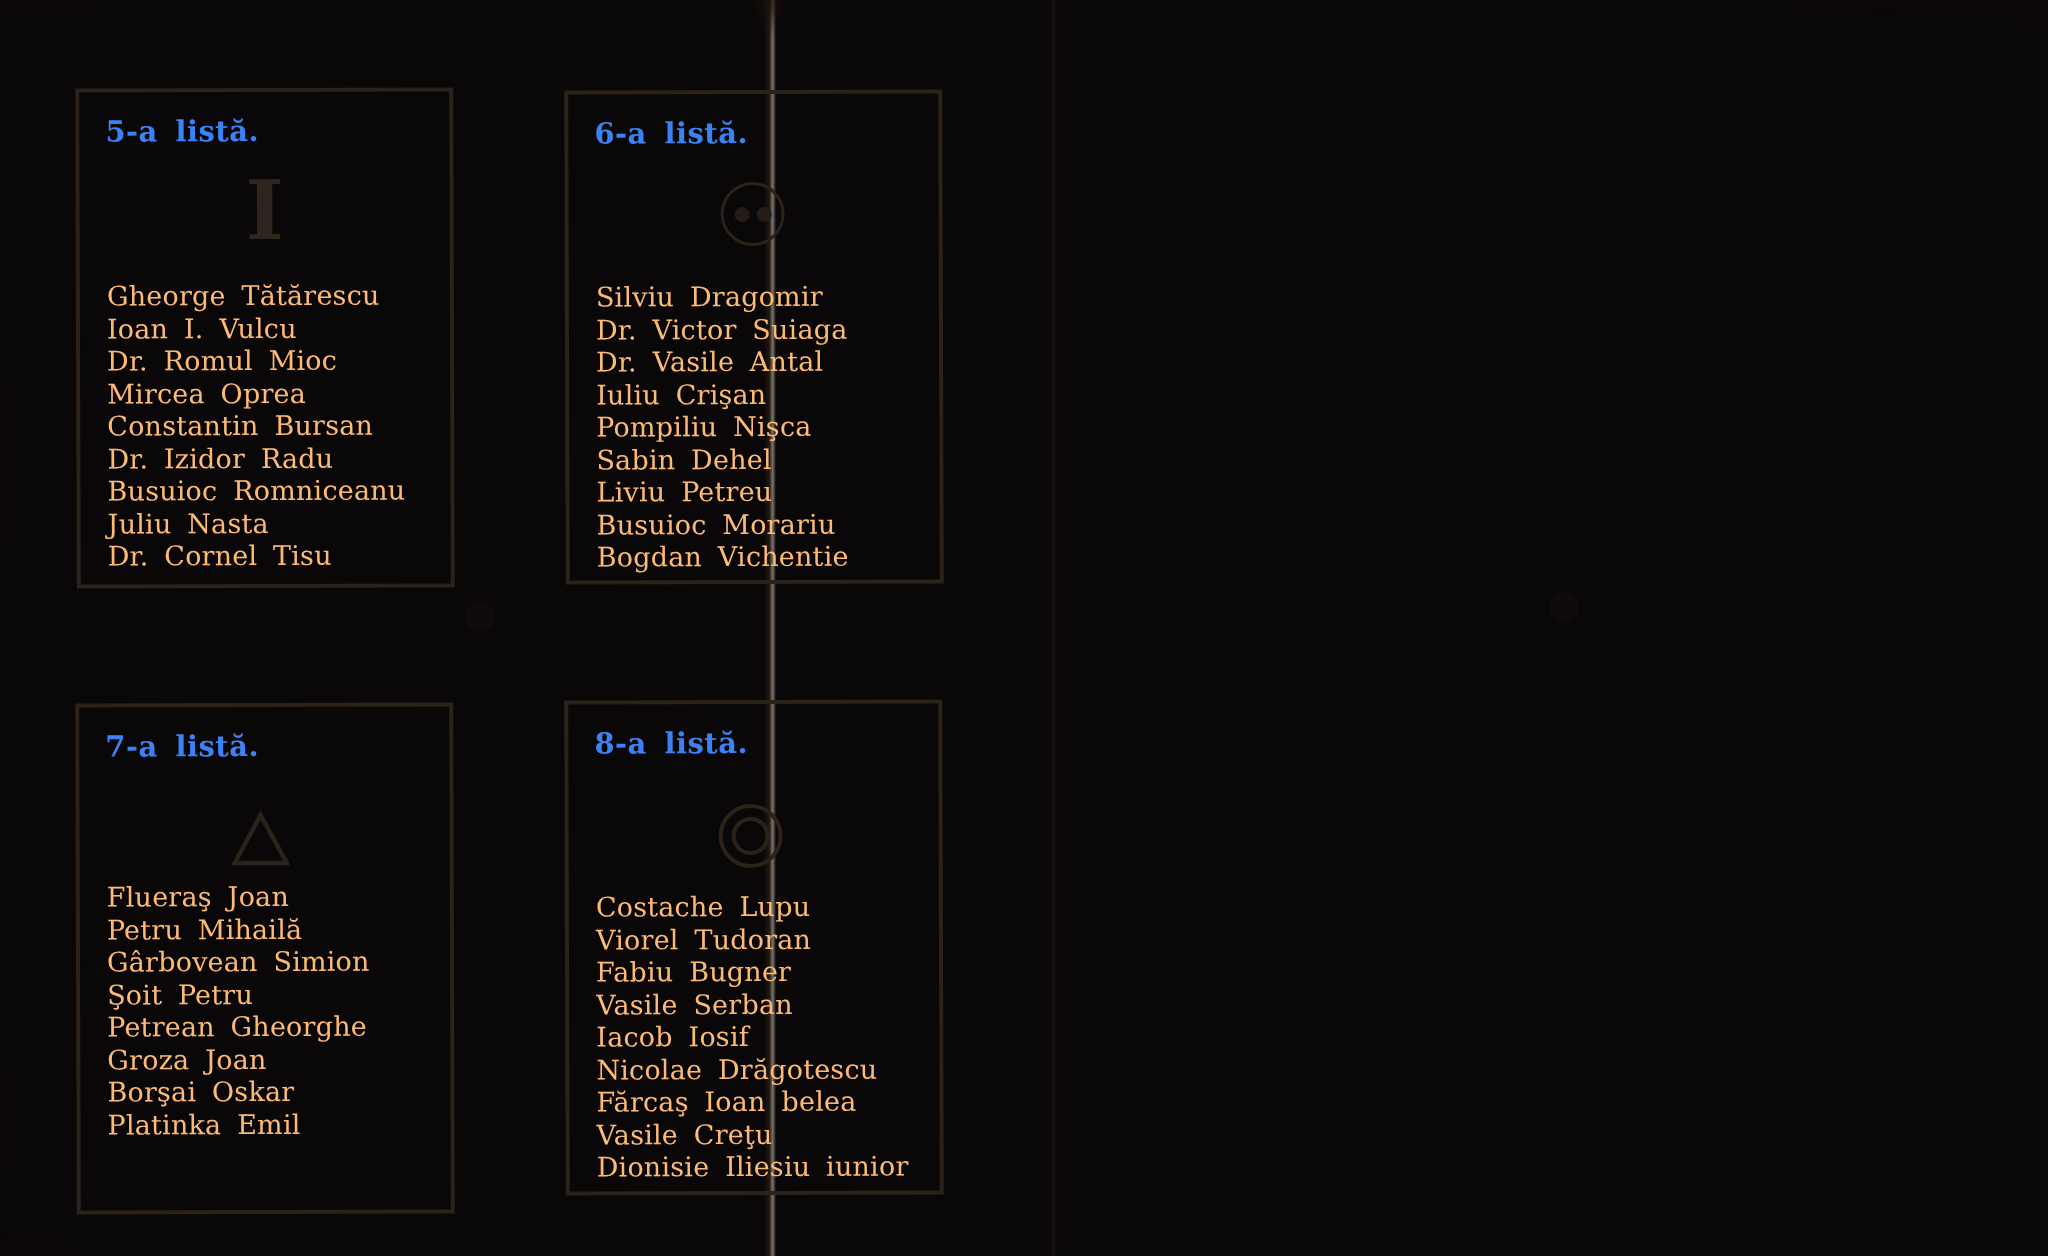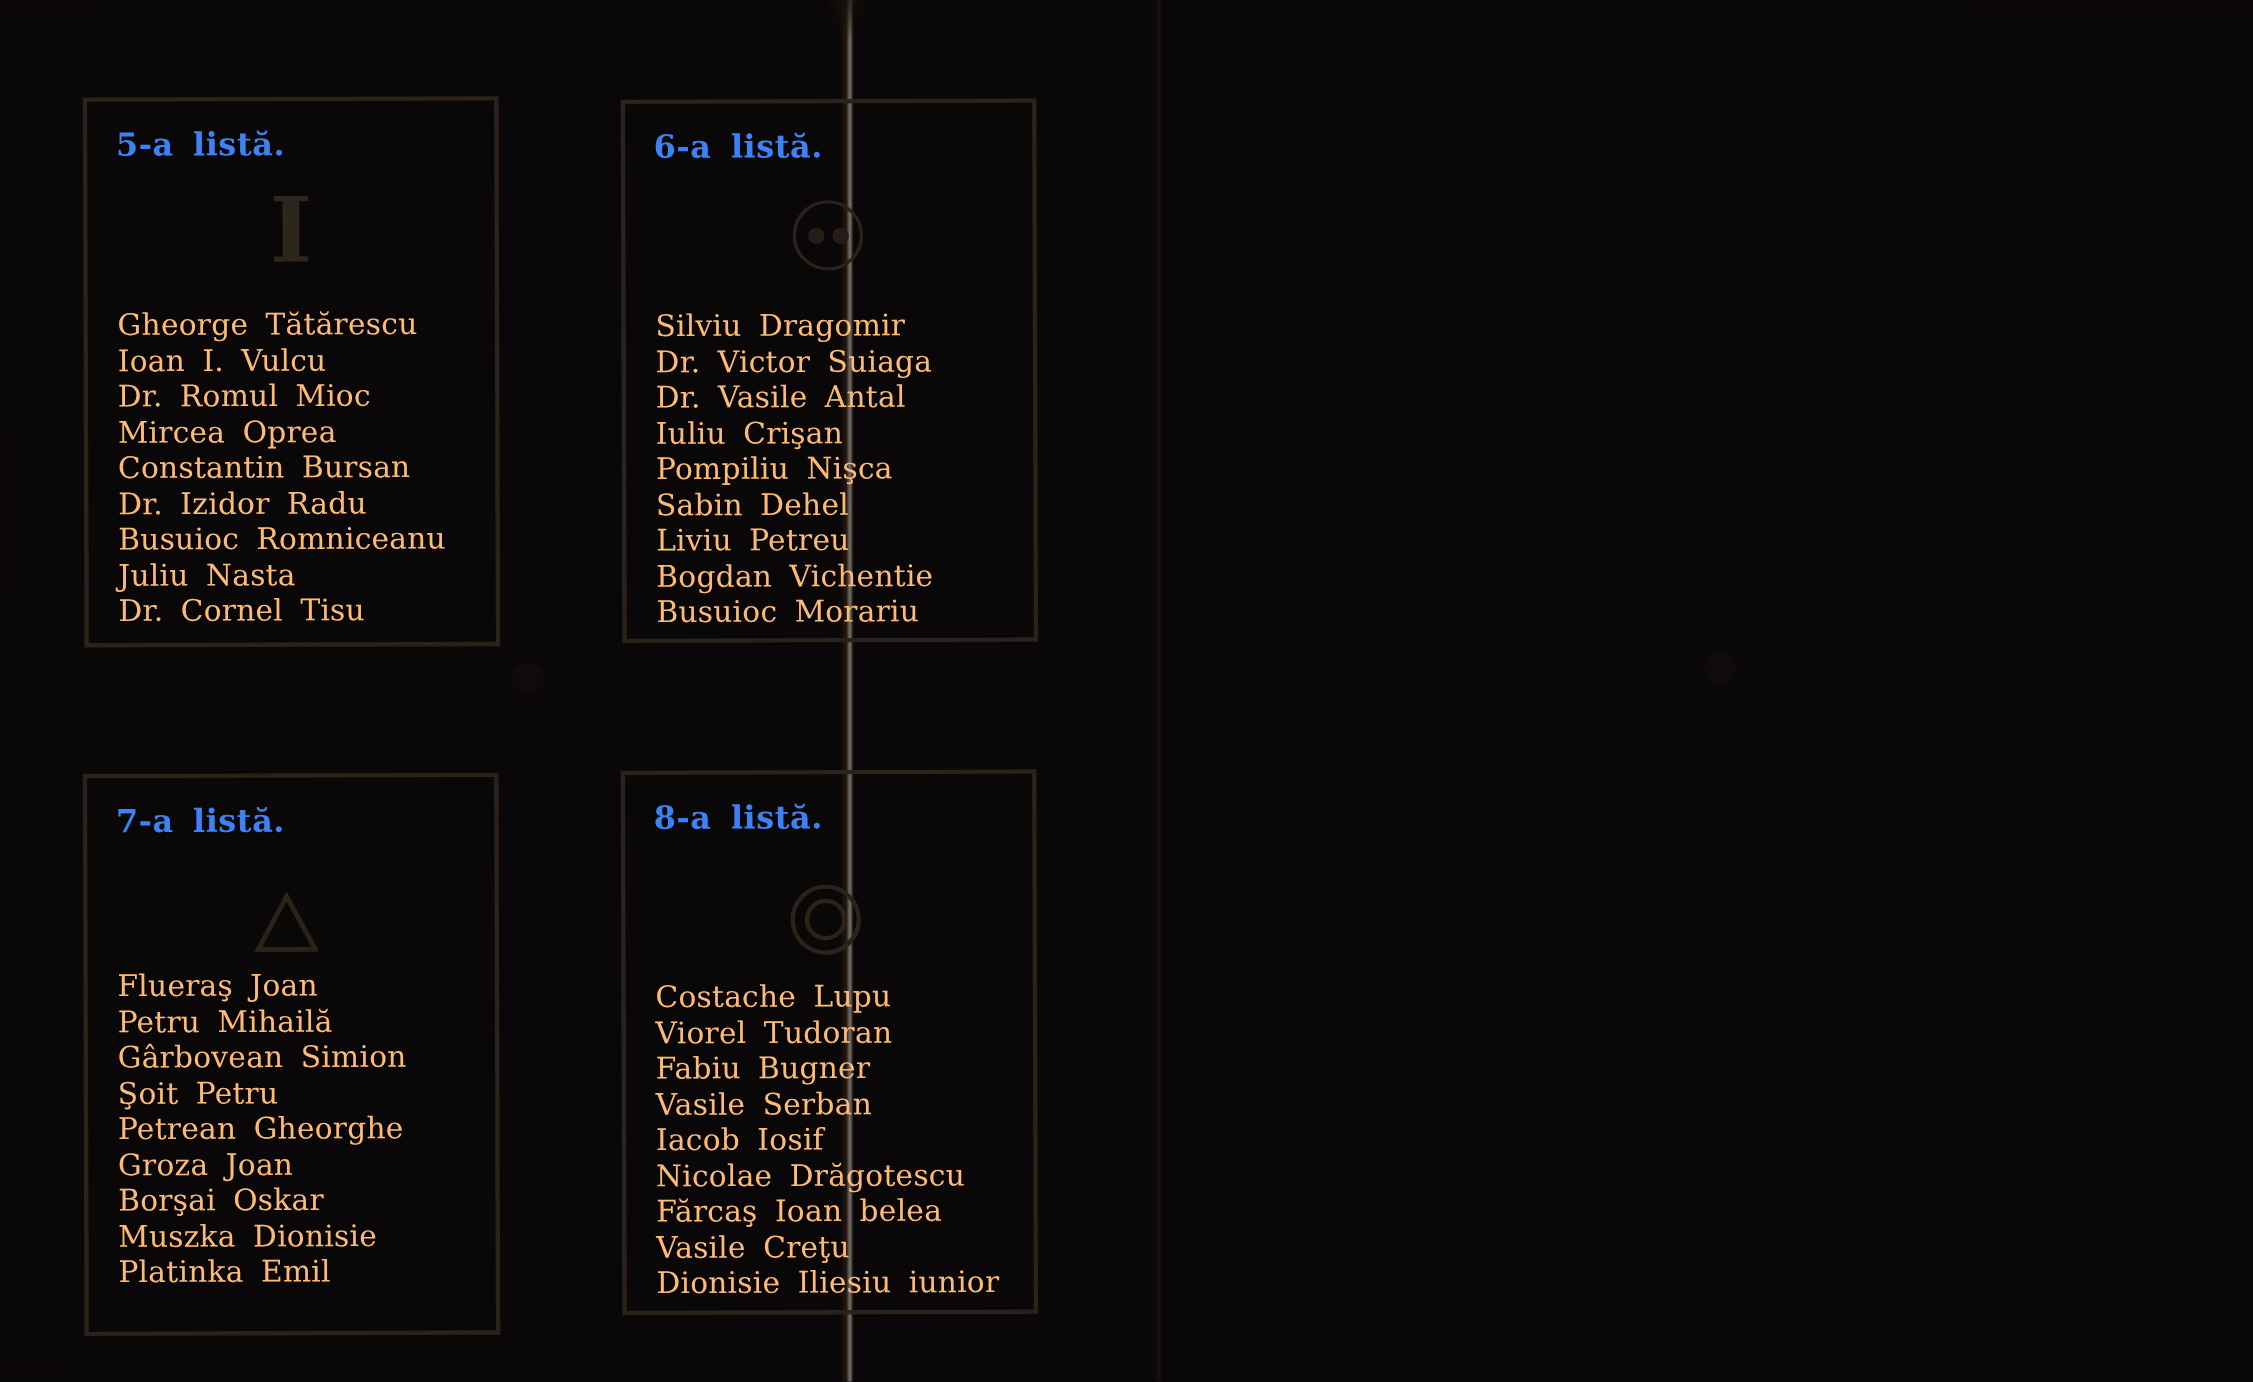--- a/index.html
+++ b/index.html
@@ -135,39 +135,38 @@
       <span class="dot"></span>
     </div>
     <ol class="names">
       <li>Silviu Dragomir</li>
       <li>Dr. Victor Suiaga</li>
       <li>Dr. Vasile Antal</li>
       <li>Iuliu Crişan</li>
       <li>Pompiliu Nişca</li>
       <li>Sabin Dehel</li>
       <li>Liviu Petreu</li>
+      <li>Busuioc Morariu</li>
       <li>Bogdan Vichentie</li>
-      <li>Busuioc Morariu</li>
     </ol>
   </section>
 
   <section class="ballot-box box3">
     <h2 class="box-title">7-a listă.</h2>
     <svg class="symbol-triangle" width="60" height="56" viewBox="0 0 60 56">
       <polygon points="31,4 57,52 5,52" fill="none" stroke="#2b2219" stroke-width="4.5"></polygon>
     </svg>
     <ol class="names">
       <li>Flueraş Joan</li>
       <li>Petru Mihailă</li>
       <li>Gârbovean Simion</li>
       <li>Şoit Petru</li>
       <li>Petrean Gheorghe</li>
       <li>Groza Joan</li>
       <li>Borşai Oskar</li>
-      <li>Muszka Dionisie</li>
       <li>Platinka Emil</li>
     </ol>
   </section>
 
   <section class="ballot-box box4">
     <h2 class="box-title">8-a listă.</h2>
     <div class="symbol-double-circle">
       <span class="inner"></span>
     </div>
     <ol class="names">

